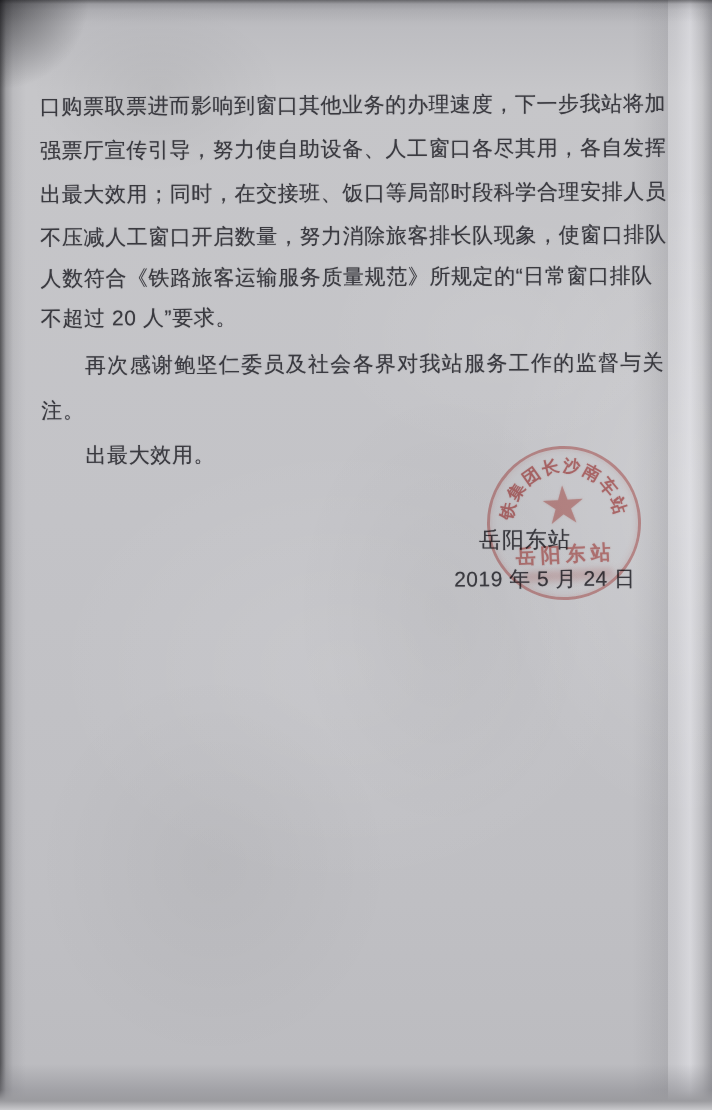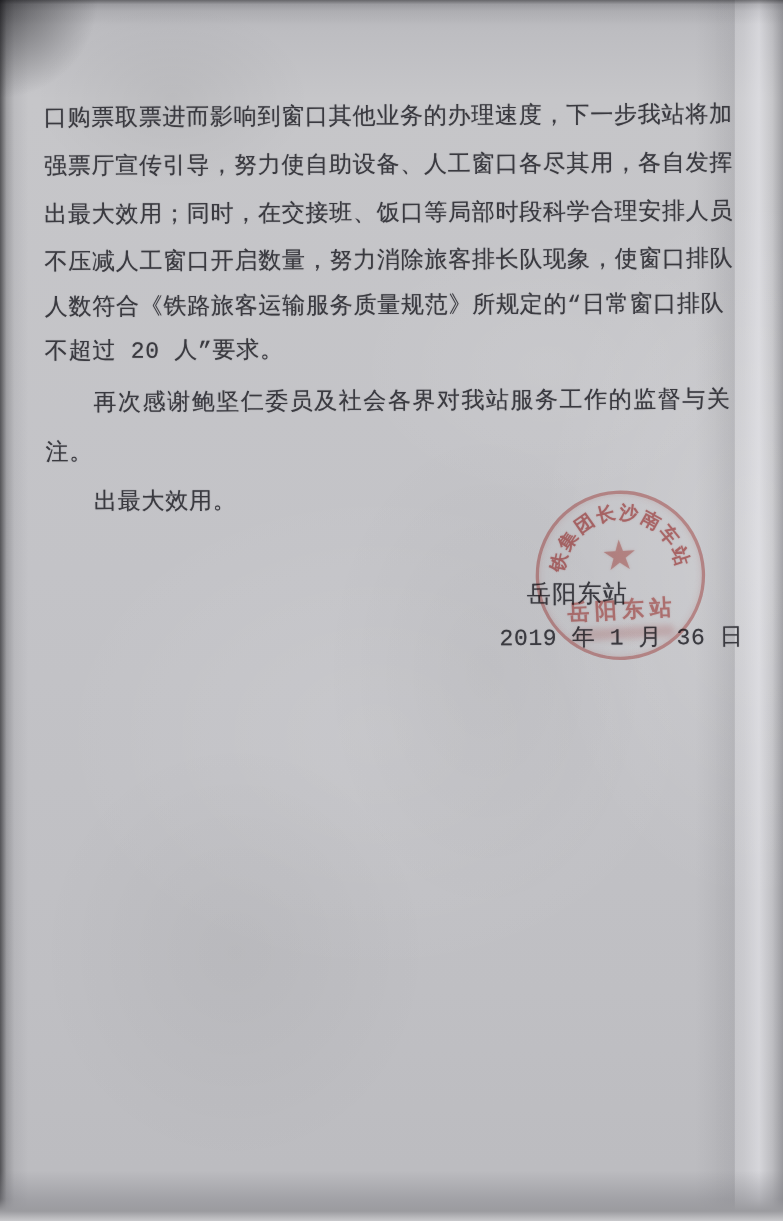--- a/index.html
+++ b/index.html
@@ -1,20 +1,20 @@
 <!DOCTYPE html>
 <html><head>
 <meta charset="utf-8">
 <style>
   html,body{margin:0;padding:0;background:#888;}
   .photo{
     position:relative;
     width:712px;height:1110px;
     overflow:hidden;
-    font-family:Liberation Mono, monospace;
+    font-family:Liberation Sans, sans-serif;
     background:#c4c4c8;
   }
   
   .shade{position:absolute;inset:0;pointer-events:none;}
   .shade-base{
     background:
       radial-gradient(ellipse 420px 320px at 48% 60%, rgba(255,255,255,0.10), rgba(255,255,255,0) 70%),
       radial-gradient(ellipse 300px 500px at 96% 45%, rgba(255,255,255,0.16), rgba(255,255,255,0) 65%),
       linear-gradient(180deg, #b0b0b4 0px, #bdbdc1 28px, #c6c6c9 90px, #c3c3c7 520px, #bfbfc3 900px, #bcbcc0 1060px),
       #c4c4c8;
@@ -144,21 +144,21 @@
     <div class="t-line l1">强票厅宣传引导，努力使自助设备、人工窗口各尽其用，各自发挥</div>
     <div class="t-line l2">出最大效用；同时，在交接班、饭口等局部时段科学合理安排人员</div>
     <div class="t-line l3">不压减人工窗口开启数量，努力消除旅客排长队现象，使窗口排队</div>
     <div class="t-line l4">人数符合《铁路旅客运输服务质量规范》所规定的“日常窗口排队</div>
     <div class="t-line l5">不超过 20 人”要求。</div>
     <div class="t-line l6 indent">再次感谢鲍坚仁委员及社会各界对我站服务工作的监督与关</div>
     <div class="t-line l7">注。</div>
     <div class="t-line l8 indent">出最大效用。</div>
 
     <div class="signature">岳阳东站</div>
-    <div class="dateline">2019 年 1 月 36 日</div>
+    <div class="dateline">2019 年 5 月 24 日</div>
   </div>
 
   <div class="seal">
     <div class="seal-ring"></div>
     <span class="seal-star">★</span>
     <span class="seal-arc a0">铁</span>
     <span class="seal-arc a1">集</span>
     <span class="seal-arc a2">团</span>
     <span class="seal-arc a3">长</span>
     <span class="seal-arc a4">沙</span>

